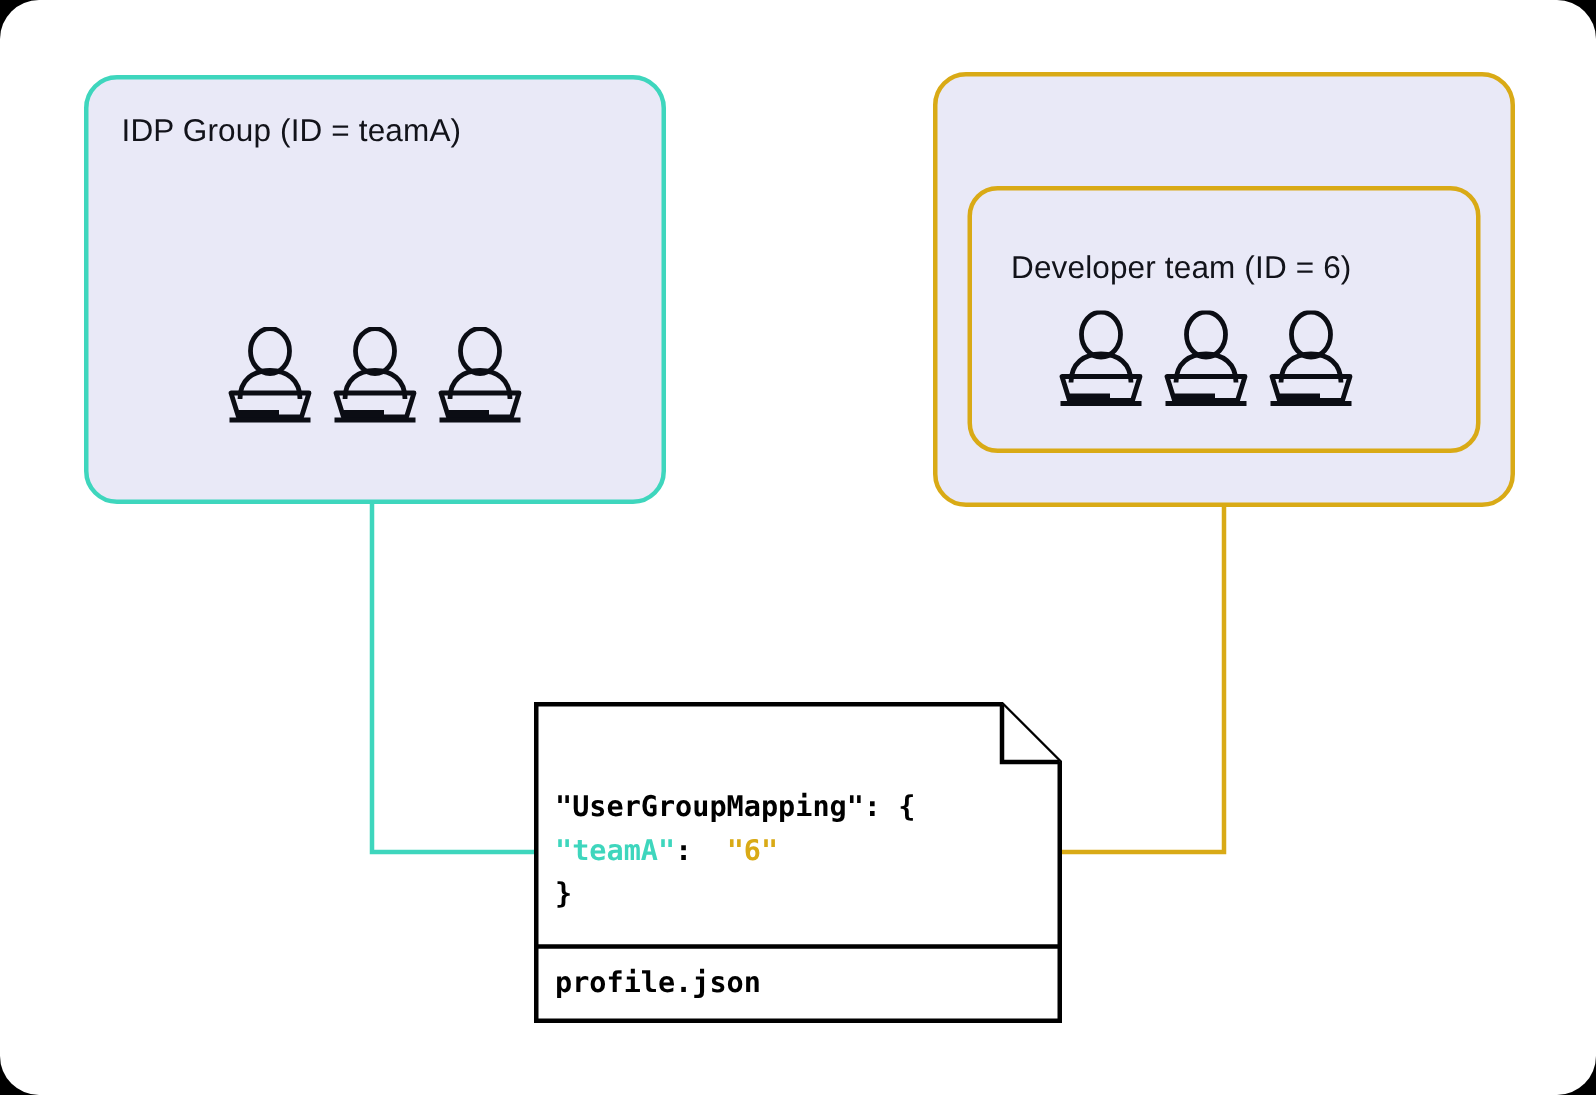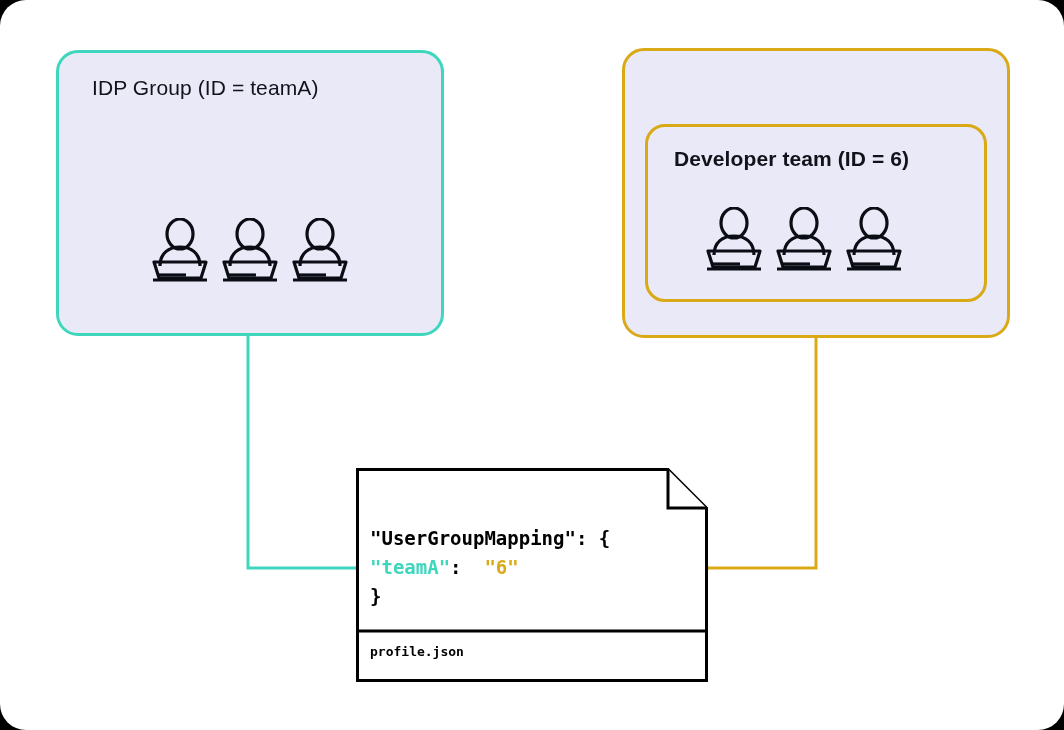--- a/index.html
+++ b/index.html
@@ -83,21 +83,21 @@
   }
   .tok-key  { color: #3ed6bd; }
   .tok-val  { color: #d9aa16; }
   .tok-plain{ color: #000000; }
 
   #doc-filename {
     position: absolute;
     left: 14px;
     top: 176px;
     font-family: "DejaVu Sans Mono", "Liberation Mono", monospace;
-    font-size: 13px;
+    font-size: 19px;
     font-weight: bold;
     color: #000000;
     white-space: pre;
   }
 </style>
 </head>
 <body>
 
 <div id="canvas">
 
@@ -111,21 +111,21 @@
     <line x1="816" y1="300" x2="816" y2="338" stroke="#d3d5dc" stroke-width="3"></line>
 
     <g>
       <path d="M 816,338 L 816,568 L 586,568" stroke="#d9aa16" stroke-width="3" fill="none"></path>
       <path d="M 594,560 L 580,568 L 594,576" stroke="#d9aa16" stroke-width="3" fill="none" stroke-linejoin="miter"></path>
     </g>
   </svg>
 
   <div class="group-box teal" style="left:56px; top:50px; width:388px; height:286px;">
   </div>
-  <div class="box-title" style="left:92px; top:76px;">IDP Group (ID = teamA)</div>
+  <div class="box-title" style="left:81px; top:76px;">IDP Group (ID = teamA)</div>
 
   <div class="people-row" style="left:152px; top:218px;">
 
     <svg width="56" height="66" viewBox="0 0 56 66">
       <ellipse cx="28" cy="16" rx="13" ry="15" fill="none" stroke="#0b0d14" stroke-width="3.2"></ellipse>
       <path d="M 8,48 C 8,35 17,29 28,29 C 39,29 48,35 48,48" fill="none" stroke="#0b0d14" stroke-width="3.2"></path>
       <path d="M 2,44 L 54,44 L 49,60 L 7,60 Z" fill="none" stroke="#0b0d14" stroke-width="3.2" stroke-linejoin="round"></path>
       <line x1="7" y1="57" x2="34" y2="57" stroke="#0b0d14" stroke-width="3.2"></line>
       <line x1="1" y1="62" x2="55" y2="62" stroke="#0b0d14" stroke-width="3.2"></line>
     </svg>
@@ -145,21 +145,21 @@
       <line x1="7" y1="57" x2="34" y2="57" stroke="#0b0d14" stroke-width="3.2"></line>
       <line x1="1" y1="62" x2="55" y2="62" stroke="#0b0d14" stroke-width="3.2"></line>
     </svg>
   </div>
 
   <div class="group-box amber" style="left:622px; top:48px; width:388px; height:290px;">
   </div>
 
   <div class="inner-box" style="left:645px; top:124px; width:342px; height:178px;">
   </div>
-  <div class="box-title" style="left:674px; top:147px;font-weight:bold;">Developer team (ID = 6)</div>
+  <div class="box-title" style="left:674px; top:167px;">Developer team (ID = 6)</div>
 
   <div class="people-row" style="left:706px; top:207px;">
 
     <svg width="56" height="66" viewBox="0 0 56 66">
       <ellipse cx="28" cy="16" rx="13" ry="15" fill="none" stroke="#0b0d14" stroke-width="3.2"></ellipse>
       <path d="M 8,48 C 8,35 17,29 28,29 C 39,29 48,35 48,48" fill="none" stroke="#0b0d14" stroke-width="3.2"></path>
       <path d="M 2,44 L 54,44 L 49,60 L 7,60 Z" fill="none" stroke="#0b0d14" stroke-width="3.2" stroke-linejoin="round"></path>
       <line x1="7" y1="57" x2="34" y2="57" stroke="#0b0d14" stroke-width="3.2"></line>
       <line x1="1" y1="62" x2="55" y2="62" stroke="#0b0d14" stroke-width="3.2"></line>
     </svg>

